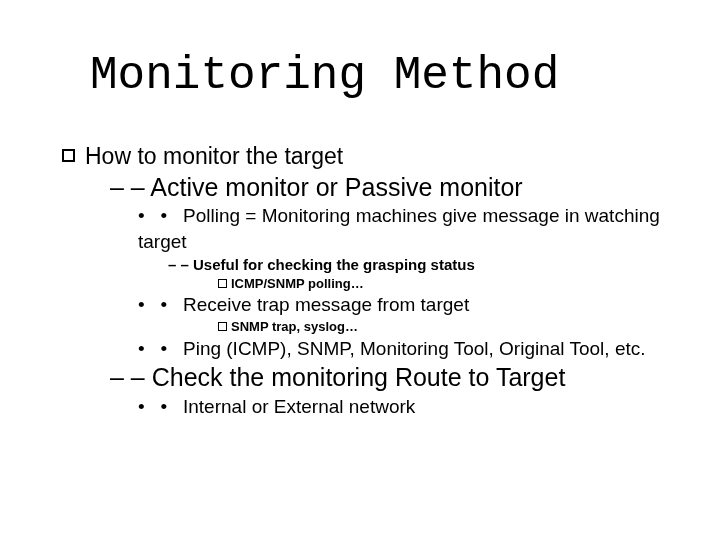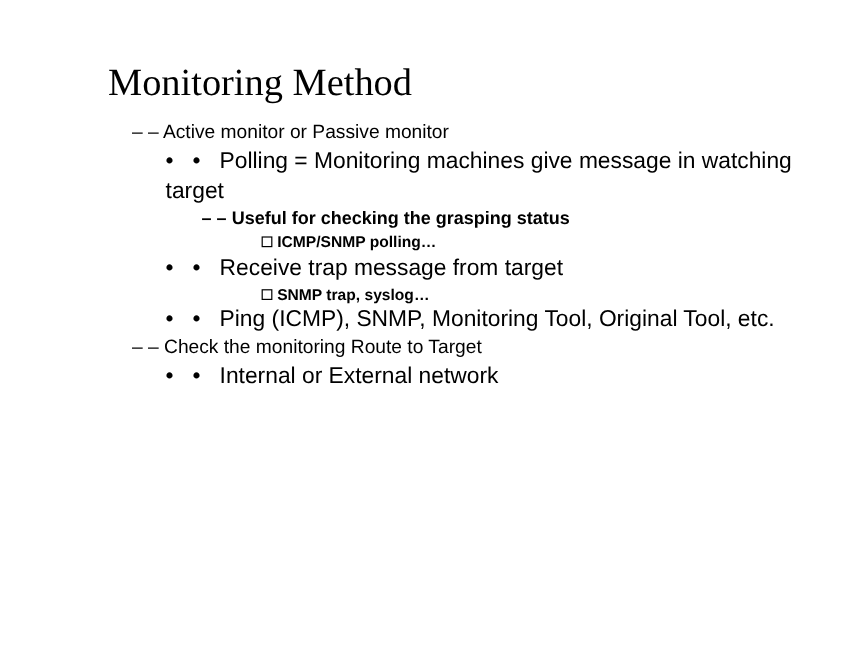--- a/index.html
+++ b/index.html
@@ -12,44 +12,44 @@
   }
   .slide {
     box-sizing: border-box;
     width: 720px;
     height: 540px;
     padding: 50px 50px 0 90px;
     font-family: Arial, "Helvetica Neue", Helvetica, sans-serif;
     color: #000;
   }
   .title {
-    font-family: Liberation Serif, serif;
-    font-size: 32px;
-    margin: 0 0 14px 0;
+    font-family: Liberation Mono, monospace;
+    font-size: 46px;
+    margin: 0 0 40px 0;
     font-weight: 400;
   }
   .row {
     display: flex;
     align-items: flex-start;
   }
   .square {
     display: inline-block;
     width: 13px;
     height: 13px;
     border: 2px solid #000;
     box-sizing: border-box;
     margin: 7px 10px 0 -28px;
     flex: 0 0 auto;
   }
   .lvl1 {
     font-size: 23px;
     line-height: 1.25;
   }
   .lvl2 {
-    font-size: 16px;
+    font-size: 25px;
     margin-left: 20px;
     line-height: 1.3;
   }
   .lvl3 {
     font-size: 19px;
     margin-left: 48px;
     line-height: 1.35;
   }
   .lvl4 {
     font-size: 15px;
@@ -80,20 +80,24 @@
     content: "•   ";
     white-space: pre;
   }
 </style>
 </head>
 <body>
 
 <div class="slide">
   <h1 class="title">Monitoring Method</h1>
 
+  <div class="row">
+    <span class="square"></span>
+    <div class="lvl1">How to monitor the target</div>
+  </div>
 
   <div class="lvl2 dash">– Active monitor or Passive monitor</div>
 
   <div class="lvl3 dot">•&nbsp;&nbsp;&nbsp;Polling = Monitoring machines give message in watching target</div>
   <div class="lvl4 dash">– Useful for checking the grasping status</div>
   <div class="lvl5">
     <span class="sq-sm"></span><span>ICMP/SNMP polling…</span>
   </div>
 
   <div class="lvl3 dot">•&nbsp;&nbsp;&nbsp;Receive trap message from target</div>

